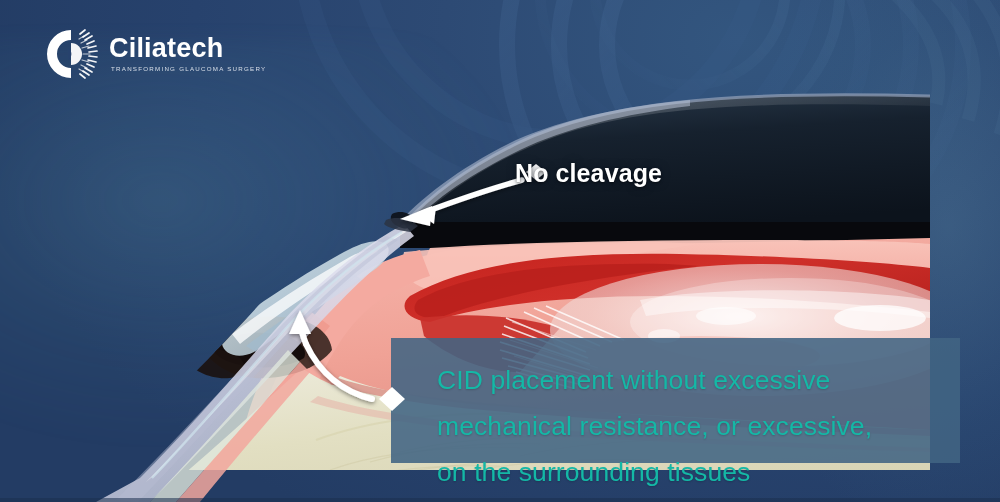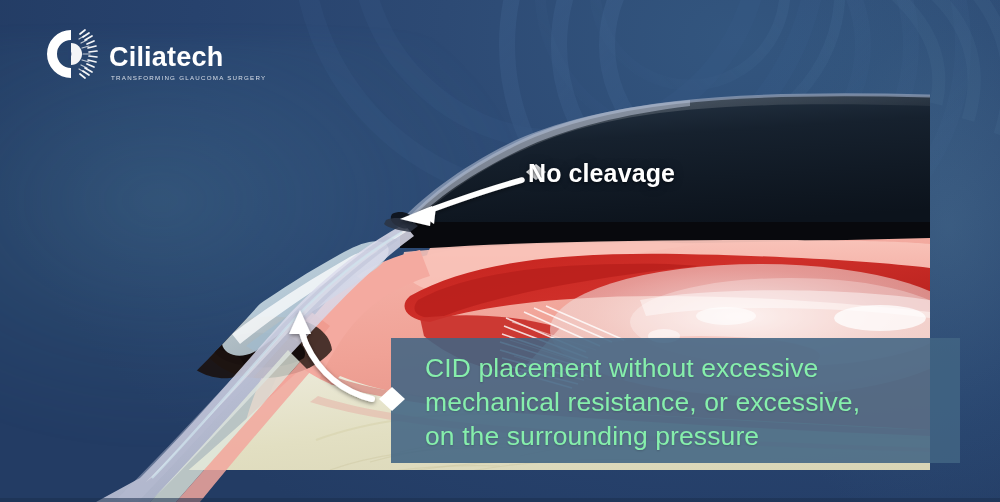--- a/index.html
+++ b/index.html
@@ -29,21 +29,21 @@
     filter:blur(10px);
   }
   .bg-rightwash{
     position:absolute;right:0;top:0;width:26%;height:100%;
     background:radial-gradient(ellipse 260px 400px at 80% 45%, rgba(110,160,180,.22) 0%, rgba(70,120,150,.10) 50%, rgba(0,0,0,0) 80%);
   }
 
   
   .logo{
     position:absolute;left:44px;top:27px;
-    display:flex;align-items:flex-end;gap:11px;
+    display:flex;align-items:center;gap:11px;
     z-index:40;
   }
   .logo-mark{width:54px;height:54px;display:block;}
   .logo-words{display:flex;flex-direction:column;line-height:1;}
   .logo-name{
     color:#ffffff;font-size:27px;font-weight:700;letter-spacing:.2px;
   }
   .logo-tag{
     color:#e3e8f0;font-size:6.2px;font-weight:400;
     letter-spacing:1.25px;margin-top:4px;margin-left:2px;
@@ -52,36 +52,36 @@
 
   
   .eye-wrap{position:absolute;left:0;top:0;width:1000px;height:502px;z-index:10;}
   .eye-svg{display:block;width:1000px;height:502px;}
 
   
   .ann-layer{position:absolute;inset:0;z-index:30;pointer-events:none;}
   .ann-svg{position:absolute;inset:0;width:1000px;height:502px;}
 
   .cleavage-label{
-    position:absolute;left:528px;top:159px;
+    position:absolute;left:515px;top:159px;
     color:#ffffff;font-size:25px;font-weight:700;
     letter-spacing:.1px;white-space:nowrap;
     text-shadow:0 1px 3px rgba(0,0,0,.55), 0 0 8px rgba(10,20,35,.5);
     z-index:34;
   }
 
   .caption-box{
     position:absolute;left:391px;top:338px;width:569px;height:125px;
     background:rgba(65,100,131,.88);
     z-index:33;
     box-sizing:border-box;
     padding:13px 22px 0 34px;
   }
   .caption-box p{
-    margin:0;color:#86efac;
+    margin:12px;color:#14b8a6;
     font-size:26.5px;font-weight:400;line-height:34px;
     letter-spacing:.1px;
     text-shadow:0 1px 2px rgba(0,0,0,.18);
   }
   .caption-diamond{
     position:absolute;left:375px;top:382px;width:34px;height:34px;
     z-index:35;
   }
 </style>
 </head>
@@ -358,21 +358,21 @@
 
     <div class="cleavage-label">No cleavage</div>
 
     <svg class="caption-diamond" viewBox="0 0 34 34">
       <path d="M4 17 L17 5 L30 17 L17 29 Z" fill="#ffffff"></path>
     </svg>
 
     <div class="caption-box">
       <p>CID placement without excessive</p>
       <p>mechanical resistance, or excessive,</p>
-      <p>on the surrounding pressure</p>
+      <p>on the surrounding tissues</p>
     </div>
   </div>
 
   <div class="logo">
     <svg class="logo-mark" viewBox="0 0 54 54">
 
       <path d="M27 3 A24 24 0 1 0 27 51 L27 41 A14 14 0 1 1 27 13 Z" fill="#ffffff"></path>
 
       <path d="M27 16 A11 11 0 0 1 27 38 Z" fill="#ffffff" opacity="0.95"></path>
       <path d="M24 21 A7 7 0 0 1 24 33 Z" fill="#27426d"></path>

